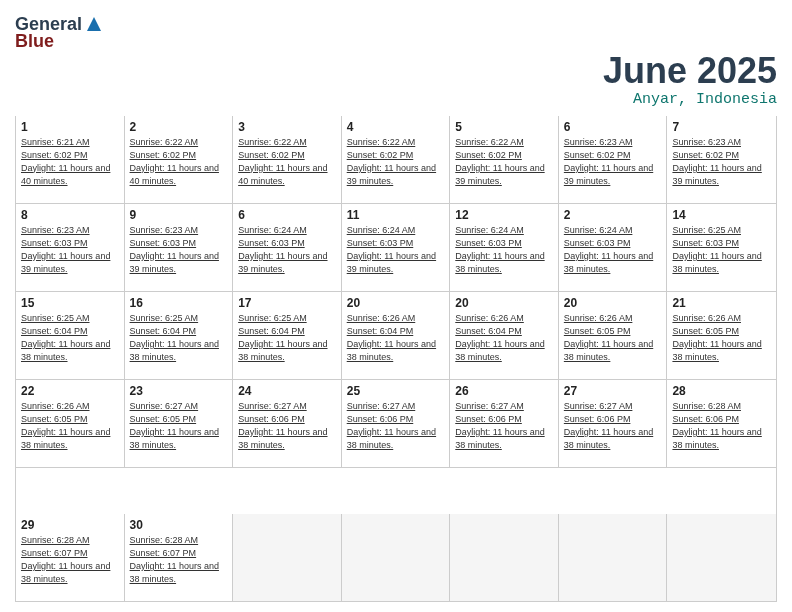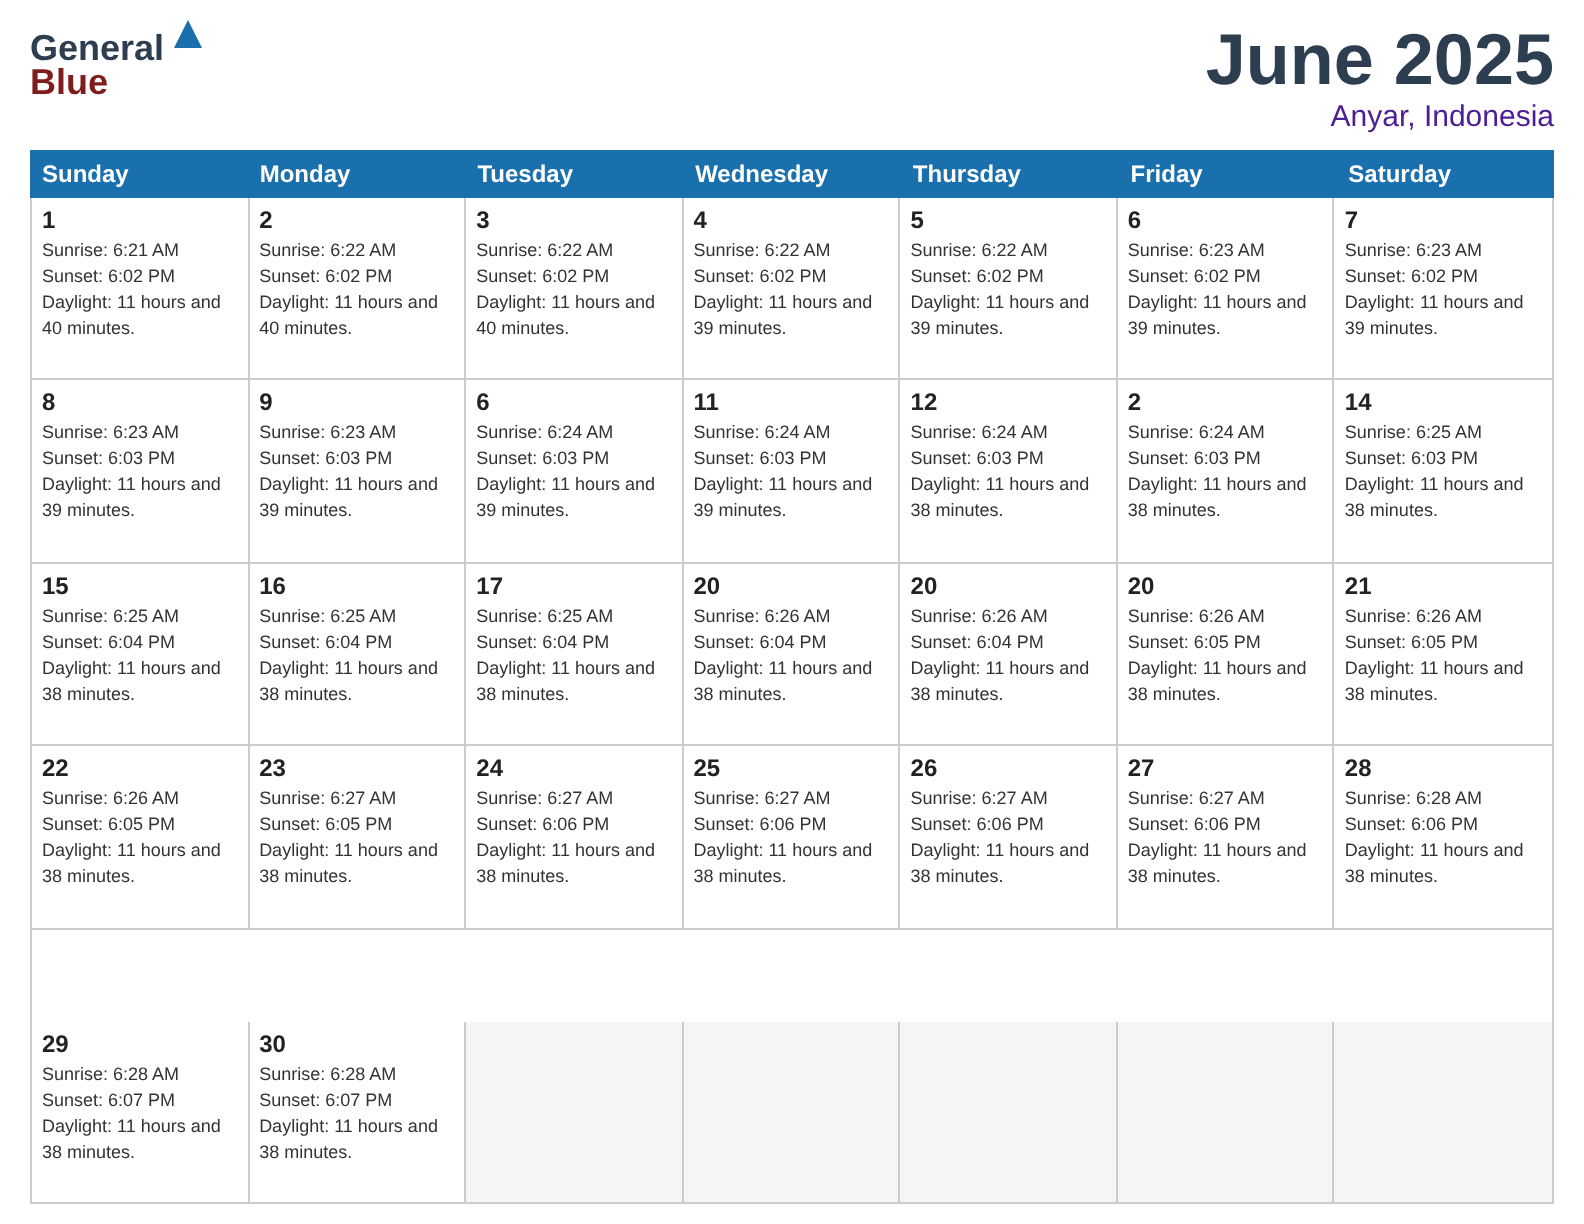--- a/index.html
+++ b/index.html
@@ -29,24 +29,26 @@
       margin-top: 4px;
     }
     .title-area {
       text-align: right;
     }
     .calendar-title {
       font-size: 36px;
       font-weight: bold;
       color: #2c3e50;
       line-height: 1.1;
+      margin-top: 41px;
     }
     .calendar-subtitle {
       font-size: 15px;
-      color: #4c1d95;
+      color: #0f766e;
+      font-family: Liberation Mono, monospace;
     }
     .calendar {
       flex: 1;
       display: flex;
       flex-direction: column;
     }
     .cal-header {
       display: grid;
       grid-template-columns: repeat(7, 1fr);
       background: #1a6fad;
@@ -91,58 +93,50 @@
     .day-num {
       font-size: 12px;
       font-weight: bold;
       color: #222;
       margin-bottom: 2px;
     }
     .cell-text {
       font-size: 9px;
       line-height: 1.45;
       color: #333;
+      text-decoration: underline;
     }
     .cal-outer {
       border: 1px solid #ccc;
       border-top: none;
     }
   </style>
 </head>
 <body>
 
 <div class="page">
   <div class="header">
     <div class="logo">
       <div>
-        <div style="display:flex;align-items:flex-start;">
+        <div style="display:flex;align-items:flex-end;">
           <span style="font-size:18px;font-weight:bold;color:#2c3e50;">General</span>
           <svg width="22" height="22" viewBox="0 0 22 22" style="margin-left:1px;margin-top:-8px;">
             <polygon points="4,18 11,4 18,18" fill="#1a6fad"></polygon>
           </svg>
         </div>
         <div style="font-size:18px;font-weight:bold;color:#7f1d1d;margin-top:-4px;">Blue</div>
       </div>
     </div>
     <div class="title-area">
       <div class="calendar-title">June 2025</div>
       <div class="calendar-subtitle">Anyar, Indonesia</div>
     </div>
   </div>
 
   <div class="calendar">
-    <div class="cal-header">
-      <div class="cal-header-cell">Sunday</div>
-      <div class="cal-header-cell">Monday</div>
-      <div class="cal-header-cell">Tuesday</div>
-      <div class="cal-header-cell">Wednesday</div>
-      <div class="cal-header-cell">Thursday</div>
-      <div class="cal-header-cell">Friday</div>
-      <div class="cal-header-cell">Saturday</div>
-    </div>
     <div class="cal-body cal-outer" id="cal-body">
     <div class="cal-row">
           <div class="cal-cell">
             <div class="day-num">1</div>
         <div class="cell-text">Sunrise: 6:21 AM<br>Sunset: 6:02 PM<br>Daylight: 11 hours and 40 minutes.</div>
           </div>
           <div class="cal-cell">
             <div class="day-num">2</div>
         <div class="cell-text">Sunrise: 6:22 AM<br>Sunset: 6:02 PM<br>Daylight: 11 hours and 40 minutes.</div>
           </div>

